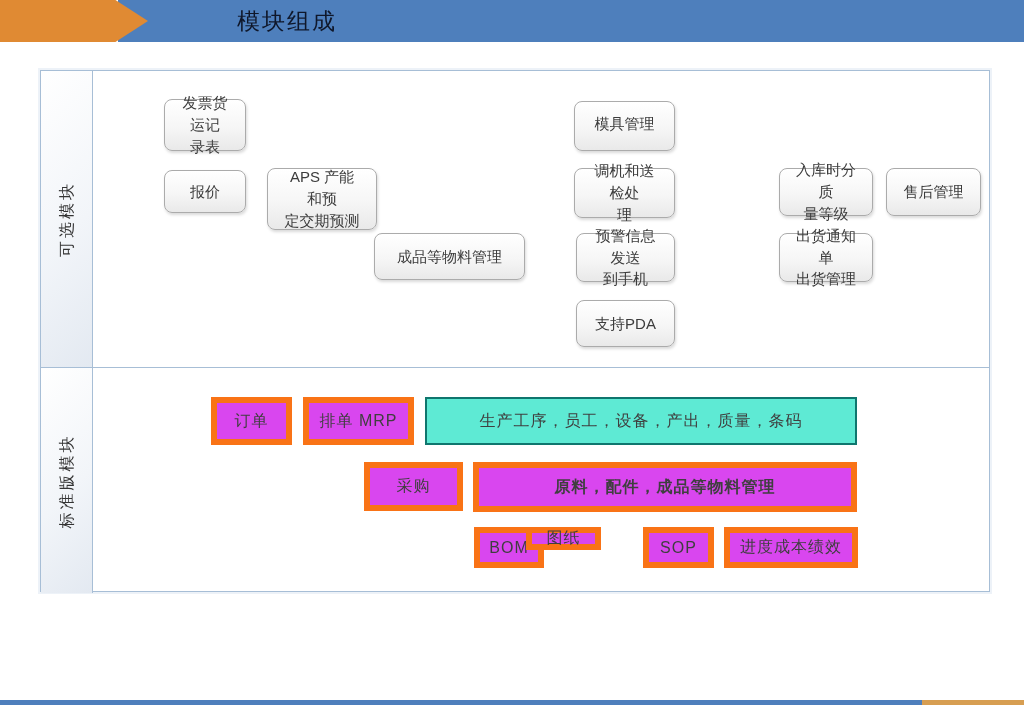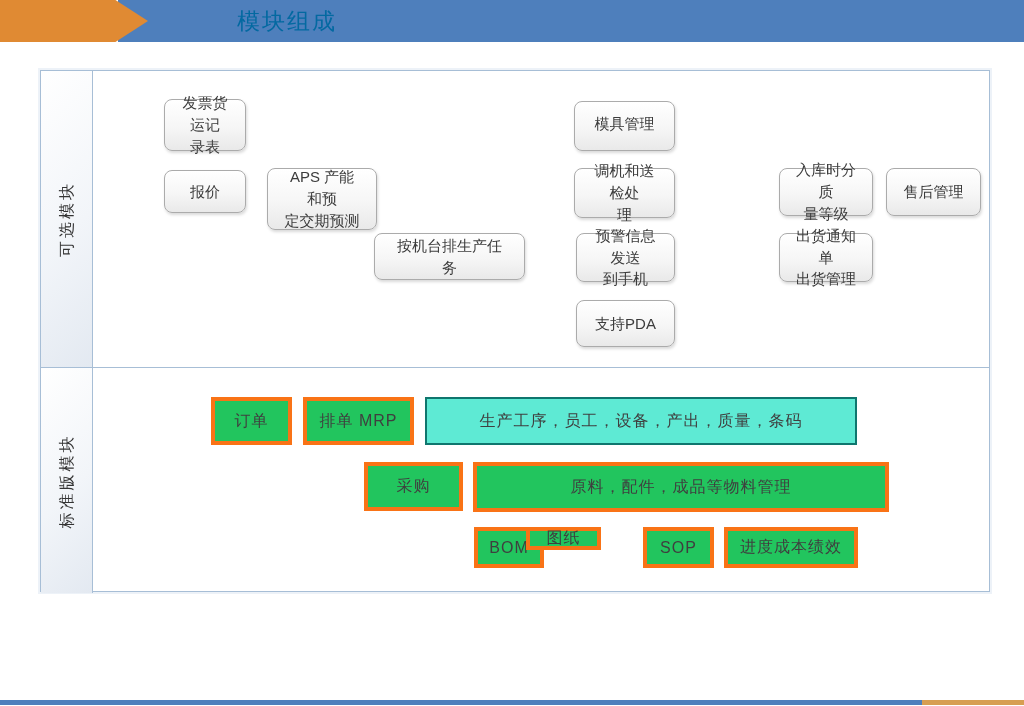--- a/index.html
+++ b/index.html
@@ -26,21 +26,21 @@
     left: 0; top: 0;
     width: 148px; height: 42px;
     background: #E08A33;
     clip-path: polygon(0 0, 78% 0, 100% 50%, 78% 100%, 0 100%);
     z-index: 2;
   }
   .header-title {
     position: absolute;
     left: 237px; top: 0;
     height: 54px; line-height: 42px;
-    color: #0369a1;
+    color: #0f172a;
     font-size: 23px;
     letter-spacing: 2px;
     z-index: 3;
   }
 
   
   .diagram {
     position: absolute;
     left: 40px; top: 70px;
     width: 950px; height: 522px;
@@ -95,22 +95,22 @@
     position: absolute;
     display: flex;
     align-items: center;
     justify-content: center;
     text-align: center;
     font-size: 16px;
     letter-spacing: 1px;
     color: #3f3f3f;
   }
   .yellow-box {
-    background: #22c55e;
-    border: 4px solid #f97316;
+    background: #d946ef;
+    border: 6px solid #f97316;
   }
   .salmon-box {
     background: #5eead4;
     border: 2px solid #0f766e;
   }
 
   
   .footer-bar {
     position: absolute;
     left: 0; top: 700px;
@@ -134,21 +134,21 @@
     <div class="section section-optional">
       <div class="side-cell">
         <div class="side-label">可选模块</div>
       </div>
 
       <div class="gray-box" style="left:123px; top:28px;  width:82px;  height:52px;">发票货运记
 录表</div>
       <div class="gray-box" style="left:123px; top:99px;  width:82px;  height:43px;">报价</div>
       <div class="gray-box" style="left:226px; top:97px;  width:110px; height:62px;">APS 产能和预
 定交期预测</div>
-      <div class="gray-box" style="left:333px; top:162px; width:151px; height:47px;">按机台排生产任务</div>
+      <div class="gray-box" style="left:333px; top:162px; width:151px; height:47px;">成品等物料管理</div>
       <div class="gray-box" style="left:533px; top:30px;  width:101px; height:50px;font-family:Liberation Mono, monospace;">模具管理</div>
       <div class="gray-box" style="left:533px; top:97px;  width:101px; height:50px;">调机和送检处
 理</div>
       <div class="gray-box" style="left:535px; top:162px; width:99px;  height:49px;">预警信息发送
 到手机</div>
       <div class="gray-box" style="left:535px; top:229px; width:99px;  height:47px;">支持PDA</div>
       <div class="gray-box" style="left:738px; top:97px;  width:94px;  height:48px;">入库时分质
 量等级</div>
       <div class="gray-box" style="left:845px; top:97px;  width:95px;  height:48px;">售后管理</div>
       <div class="gray-box" style="left:738px; top:162px; width:94px;  height:49px;">出货通知单
@@ -157,21 +157,21 @@
 
     <div class="section section-standard">
       <div class="side-cell">
         <div class="side-label">标准版模块</div>
       </div>
 
       <div class="std-box yellow-box" style="left:170px; top:29px;  width:81px;  height:48px;">订单</div>
       <div class="std-box yellow-box" style="left:262px; top:29px;  width:111px; height:48px;">排单 MRP</div>
       <div class="std-box salmon-box" style="left:384px; top:29px;  width:432px; height:48px;">生产工序，员工，设备，产出，质量，条码</div>
       <div class="std-box yellow-box" style="left:323px; top:94px;  width:99px;  height:49px;">采购</div>
-      <div class="std-box yellow-box" style="left:432px; top:94px;  width:416px; height:50px;">原料，配件，成品等物料管理</div>
+      <div class="std-box yellow-box" style="left:432px; top:94px;  width:384px; height:50px;font-weight:bold;">原料，配件，成品等物料管理</div>
       <div class="std-box yellow-box" style="left:433px; top:159px; width:70px;  height:41px;">BOM</div>
       <div class="std-box yellow-box" style="left:485px; top:159px; width:75px;  height:23px;">图纸</div>
       <div class="std-box yellow-box" style="left:602px; top:159px; width:71px;  height:41px;">SOP</div>
       <div class="std-box yellow-box" style="left:683px; top:159px; width:134px; height:41px;">进度成本绩效</div>
     </div>
   </div>
 
   <div class="footer-bar">
     <div class="footer-blue"></div>
     <div class="footer-orange"></div>

